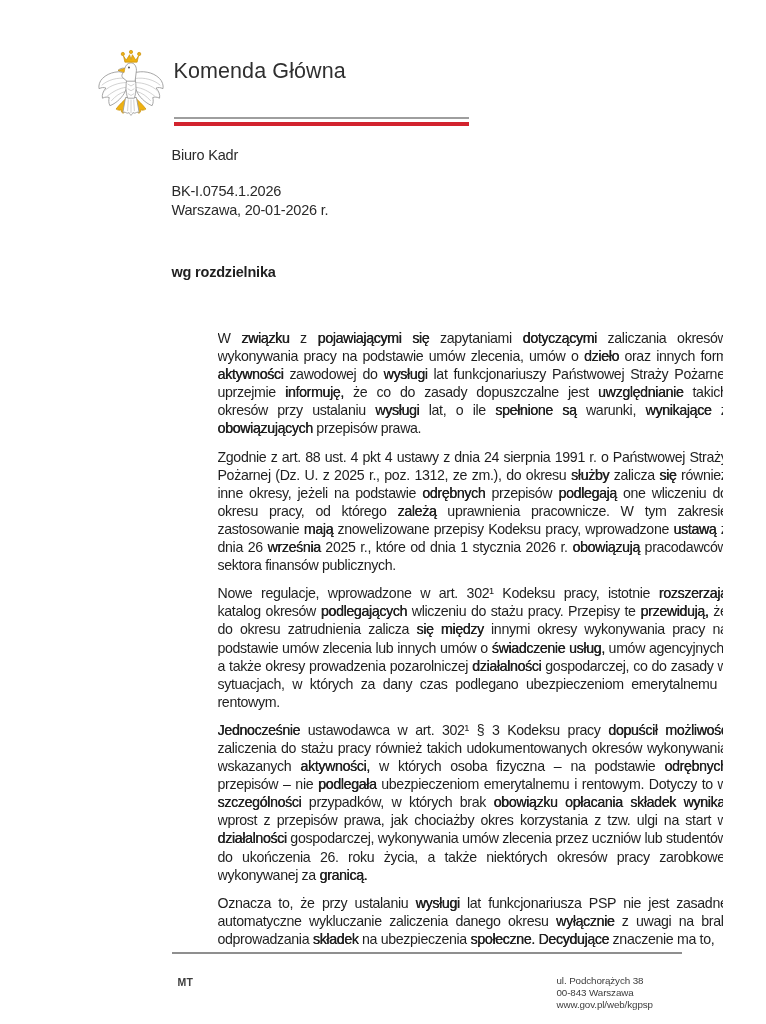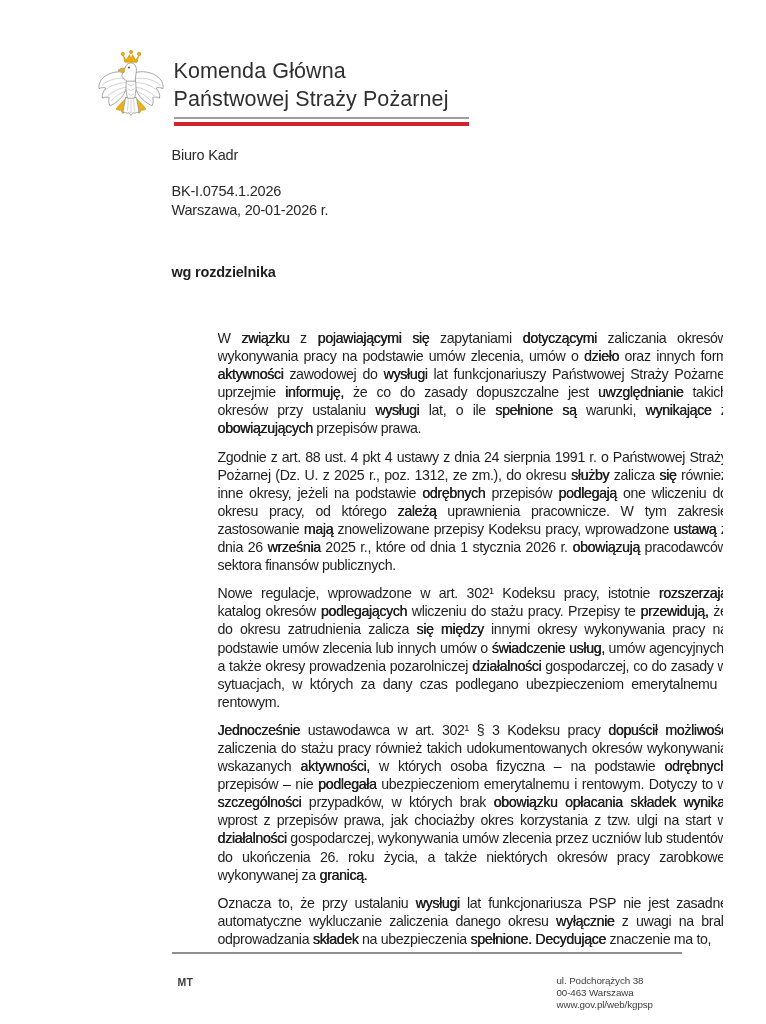--- a/index.html
+++ b/index.html
@@ -80,41 +80,40 @@
     <g fill="#eeb111" stroke="#c98f0a" stroke-width="1" stroke-linejoin="round">
       <circle cx="38" cy="6" r="2.4"></circle>
         <circle cx="50" cy="3" r="2.4"></circle>
         <circle cx="62" cy="6" r="2.4"></circle>
       <path d="M39,9 L43,15 L48,7 L50,14 L52,7 L57,15 L61,9 L59,18 L41,18 Z"></path>
     </g>
   </svg>
 
   <div class="org-title">
     <div>Komenda Główna</div>
-    <div>Państwowej Straży Pożarnej</div>
   </div>
   <div class="rule-gray"></div>
   <div class="rule-red"></div>
 
   <div class="dept">Biuro Kadr</div>
   <div class="refblock">
     <div>BK-I.0754.1.2026</div>
     <div>Warszawa, 20-01-2026 r.</div>
   </div>
   <div class="distribution">wg rozdzielnika</div>
 
   <div class="letter-body">
       <p class="para">W <span class="dk">związku</span> z <span class="dk">pojawiającymi</span> <span class="dk">się</span> zapytaniami <span class="dk">dotyczącymi</span> zaliczania okresów wykonywania pracy na podstawie umów zlecenia, umów o <span class="dk">dzieło</span> oraz innych form <span class="dk">aktywności</span> zawodowej do <span class="dk">wysługi</span> lat funkcjonariuszy Państwowej Straży Pożarnej uprzejmie <span class="dk">informuję,</span> że co do zasady dopuszczalne jest <span class="dk">uwzględnianie</span> takich okresów przy ustalaniu <span class="dk">wysługi</span> lat, o ile <span class="dk">spełnione</span> <span class="dk">są</span> warunki, <span class="dk">wynikające</span> z <span class="dk">obowiązujących</span> przepisów prawa.</p>
       <p class="para">Zgodnie z art. 88 ust. 4 pkt 4 ustawy z dnia 24 sierpnia 1991 r. o Państwowej Straży Pożarnej (Dz. U. z 2025 r., poz. 1312, ze zm.), do okresu <span class="dk">służby</span> zalicza <span class="dk">się</span> również inne okresy, jeżeli na podstawie <span class="dk">odrębnych</span> przepisów <span class="dk">podlegają</span> one wliczeniu do okresu pracy, od którego <span class="dk">zależą</span> uprawnienia pracownicze. W tym zakresie zastosowanie <span class="dk">mają</span> znowelizowane przepisy Kodeksu pracy, wprowadzone <span class="dk">ustawą</span> z dnia 26 <span class="dk">września</span> 2025 r., które od dnia 1 stycznia 2026 r. <span class="dk">obowiązują</span> pracodawców sektora finansów publicznych.</p>
       <p class="para">Nowe regulacje, wprowadzone w art. 302¹ Kodeksu pracy, istotnie <span class="dk">rozszerzają</span> katalog okresów <span class="dk">podlegających</span> wliczeniu do stażu pracy. Przepisy te <span class="dk">przewidują,</span> że do okresu zatrudnienia zalicza <span class="dk">się</span> <span class="dk">między</span> innymi okresy wykonywania pracy na podstawie umów zlecenia lub innych umów o <span class="dk">świadczenie</span> <span class="dk">usług,</span> umów agencyjnych, a także okresy prowadzenia pozarolniczej <span class="dk">działalności</span> gospodarczej, co do zasady w sytuacjach, w których za dany czas podlegano ubezpieczeniom emerytalnemu i rentowym.</p>
       <p class="para"><span class="dk">Jednocześnie</span> ustawodawca w art. 302¹ § 3 Kodeksu pracy <span class="dk">dopuścił</span> <span class="dk">możliwość</span> zaliczenia do stażu pracy również takich udokumentowanych okresów wykonywania wskazanych <span class="dk">aktywności,</span> w których osoba fizyczna – na podstawie <span class="dk">odrębnych</span> przepisów – nie <span class="dk">podlegała</span> ubezpieczeniom emerytalnemu i rentowym. Dotyczy to w <span class="dk">szczególności</span> przypadków, w których brak <span class="dk">obowiązku</span> <span class="dk">opłacania</span> <span class="dk">składek</span> <span class="dk">wynikał</span> wprost z przepisów prawa, jak chociażby okres korzystania z tzw. ulgi na start w <span class="dk">działalności</span> gospodarczej, wykonywania umów zlecenia przez uczniów lub studentów do ukończenia 26. roku życia, a także niektórych okresów pracy zarobkowej wykonywanej za <span class="dk">granicą.</span></p>
-      <p class="para">Oznacza to, że przy ustalaniu <span class="dk">wysługi</span> lat funkcjonariusza PSP nie jest zasadne automatyczne wykluczanie zaliczenia danego okresu <span class="dk">wyłącznie</span> z uwagi na brak odprowadzania <span class="dk">składek</span> na ubezpieczenia <span class="dk">spełnione.</span> <span class="dk">Decydujące</span> znaczenie ma to,</p>
+      <p class="para">Oznacza to, że przy ustalaniu <span class="dk">wysługi</span> lat funkcjonariusza PSP nie jest zasadne automatyczne wykluczanie zaliczenia danego okresu <span class="dk">wyłącznie</span> z uwagi na brak odprowadzania <span class="dk">składek</span> na ubezpieczenia <span class="dk">społeczne.</span> <span class="dk">Decydujące</span> znaczenie ma to,</p>
     </div>
 
   <div class="foot-rule"></div>
   <div class="initials">MT</div>
   <div class="address">
     <div>ul. Podchorążych 38</div>
-    <div>00-463 Warszawa</div>
+    <div>00-843 Warszawa</div>
     <div>www.gov.pl/web/kgpsp</div>
   </div>
 
 </div>
 
 </body></html>

